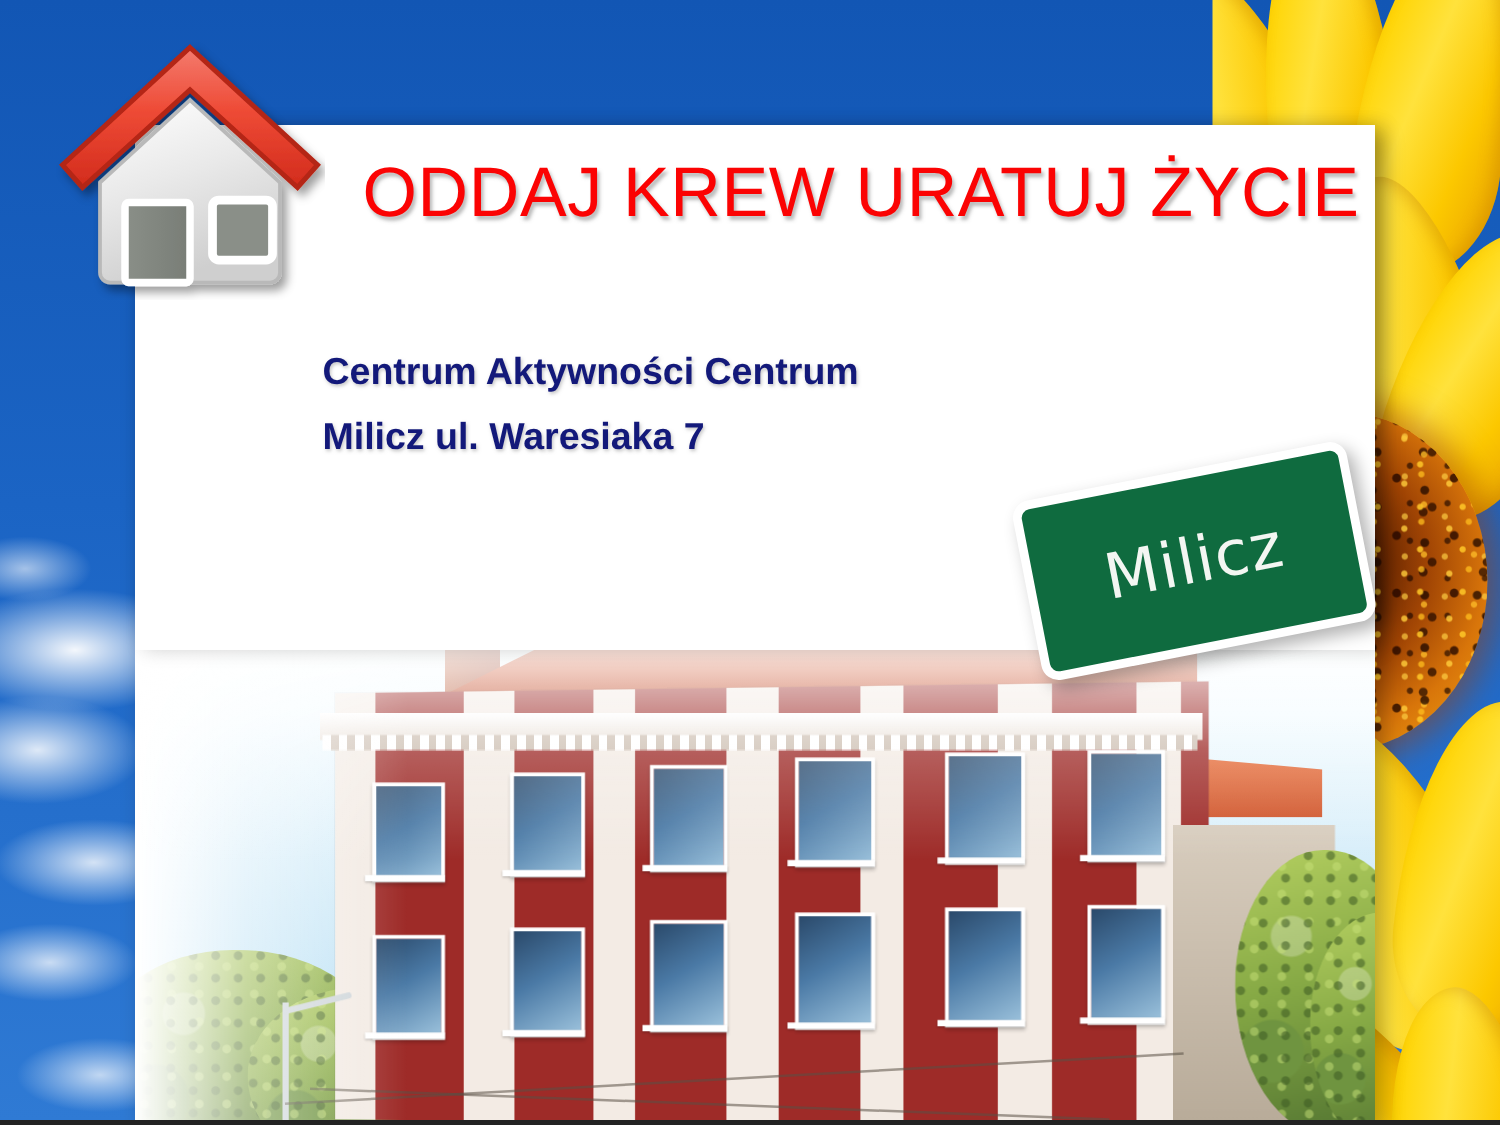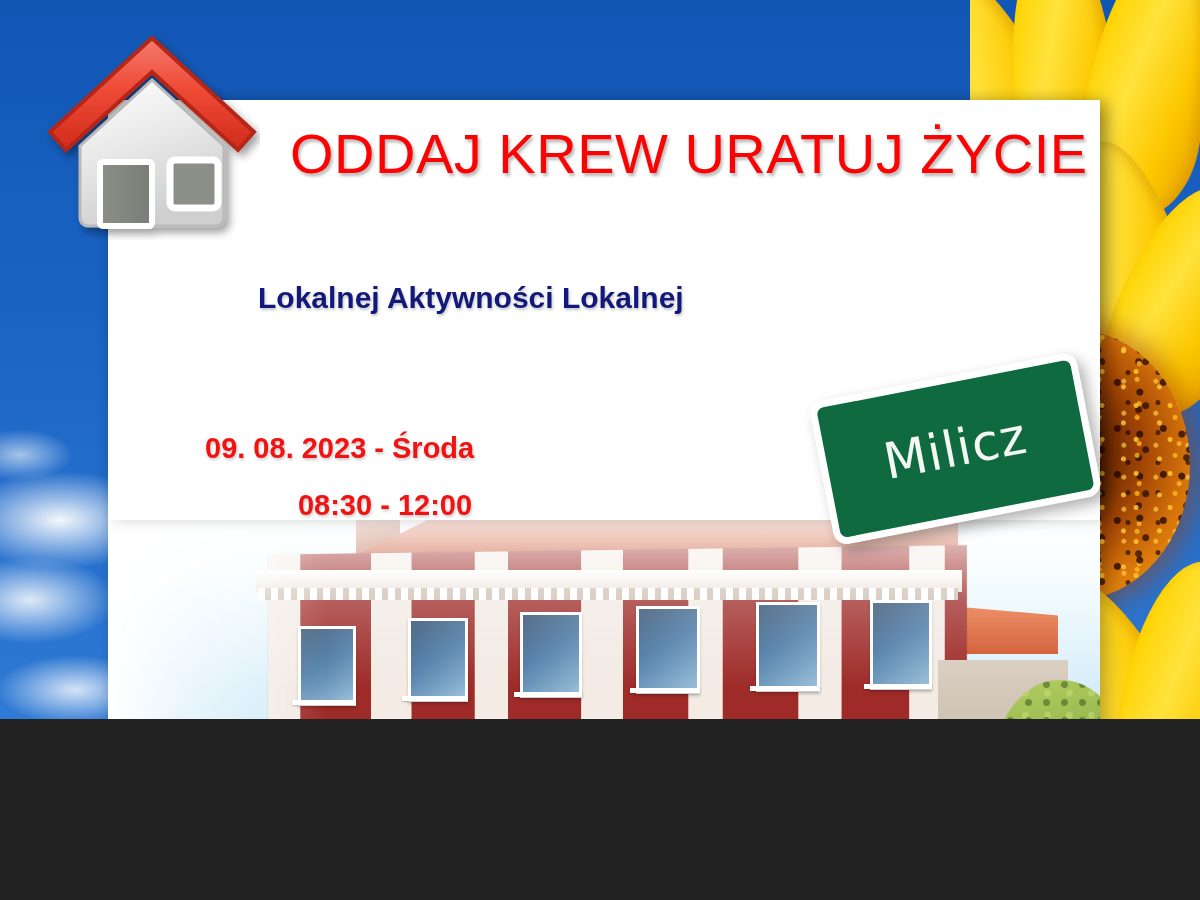--- a/index.html
+++ b/index.html
@@ -1,17 +1,17 @@
 <!DOCTYPE html>
 <html><head>
 <meta charset="utf-8">
 <style>
   html,body{margin:0;padding:0;background:#222;}
   .poster{
-    position:relative;width:1200px;height:719px;overflow:hidden;
+    position:relative;width:1200px;height:896px;overflow:hidden;
     font-family:"Liberation Sans",sans-serif;
     background:#1a5fbf;
   }
 
   
   .sky{position:absolute;inset:0;
     background:
       radial-gradient(ellipse 150px 70px at 60px 520px, rgba(255,255,255,.95) 0%, rgba(255,255,255,0) 70%),
       radial-gradient(ellipse 120px 60px at 30px 600px, rgba(255,255,255,.85) 0%, rgba(255,255,255,0) 72%),
       radial-gradient(ellipse 110px 48px at 75px 690px, rgba(255,255,255,.8) 0%, rgba(255,255,255,0) 72%),
@@ -269,27 +269,24 @@
         <rect x="56" y="134" width="52" height="64" rx="3" fill="url(#doorG)" stroke="#ffffff" stroke-width="6"></rect>
 
         <rect x="126" y="132" width="48" height="48" rx="5" fill="#8a8f88" stroke="#ffffff" stroke-width="7"></rect>
       </g>
     </svg>
   </div>
 
   <div class="headline">ODDAJ KREW URATUJ ŻYCIE</div>
 
   <div class="addr">
-    <div>Lokalnej Aktywności Lokalnej</div>
-  </div>
-
-  <div class="when">
-    <span class="l1">09. 08. 2023 - Środa</span>
-    <span class="l2">08:30 - 12:00</span>
-  </div>
+    <div>Centrum Aktywności Centrum</div>
+    <div>Milicz  ul. Waresiaka 7</div>
+  </div>
+
 
   <div class="signwrap">
     <div class="sign">
       <span>Milicz</span>
     </div>
   </div>
 
 </div>
 
 </body></html>

